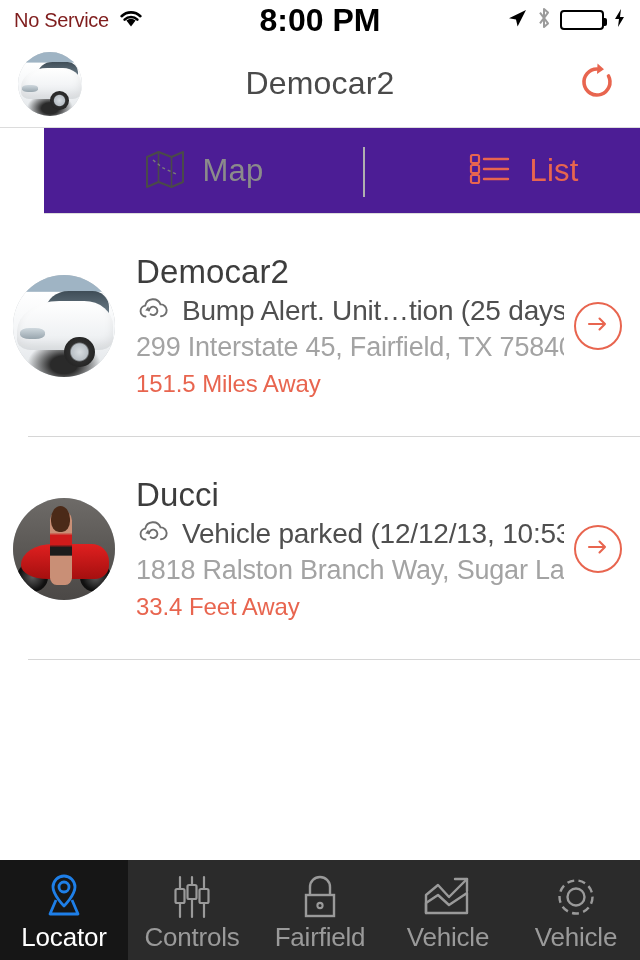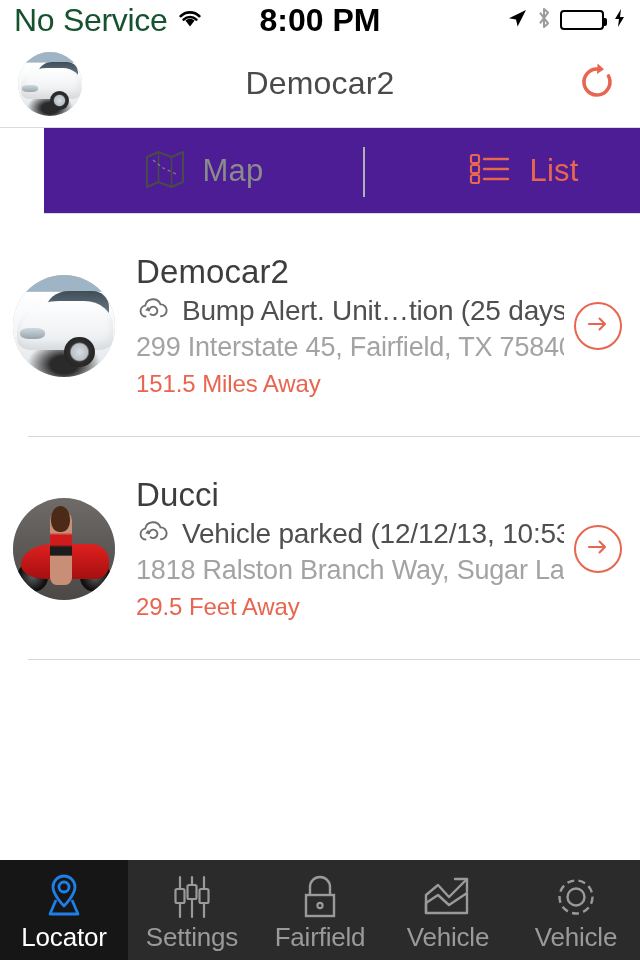--- a/index.html
+++ b/index.html
@@ -13,21 +13,21 @@
 
   
   .statusbar{
     height:40px; width:640px;
     display:flex; align-items:center;
     background:#ffffff;
     position:relative;
     padding:0 14px;
   }
   .sb-left{ display:flex; align-items:center; gap:9px; }
-  .sb-carrier{ font-size:32px; color:#14532d; letter-spacing:-0.3px; font-weight:400; }
+  .sb-carrier{ font-size:20px; color:#7f1d1d; letter-spacing:-0.3px; font-weight:400; }
   .sb-center{
     position:absolute; left:0; right:0; top:0; height:40px;
     display:flex; align-items:center; justify-content:center;
     pointer-events:none;
   }
   .sb-time{ font-size:32px; font-weight:bold; color:#000; }
   .sb-right{ margin-left:auto; display:flex; align-items:center; gap:9px; }
 
   .battery{
     width:44px; height:20px;
@@ -362,21 +362,21 @@
         <span>
           <svg width="34" height="26" viewBox="0 0 34 26">
             <path d="M9.5 20.5 A5.5 5.5 0 0 1 9.2 9.6 A8 8 0 0 1 24.5 8.4 A5.8 5.8 0 0 1 25 20.2" stroke="#6e6e6e" stroke-width="1.9" fill="none" stroke-linecap="round"></path>
             <path d="M13 14.5 A4.2 4.2 0 1 1 14.6 18.2" stroke="#6e6e6e" stroke-width="1.9" fill="none" stroke-linecap="round"></path>
             <path d="M12.2 10.4 L13.6 15 L9.2 14.4 Z" fill="#6e6e6e"></path>
           </svg>
         </span>
         <span class="row-status-text">Vehicle parked (12/12/13, 10:53 PM)</span>
       </div>
       <div class="row-address">1818 Ralston Branch Way, Sugar Land,…</div>
-      <div class="row-distance">29.5 Feet Away</div>
+      <div class="row-distance">33.4 Feet Away</div>
     </div>
     <div class="row-action">
       <span>
         <svg width="28" height="22" viewBox="0 0 28 22">
           <path d="M5 11 H21 M15.5 5.5 L21 11 L15.5 16.5" stroke="#e8654f" stroke-width="2.1" fill="none" stroke-linecap="round" stroke-linejoin="round"></path>
         </svg>
       </span>
     </div>
   </div>
 
@@ -398,21 +398,21 @@
 
   <div class="tab inactive">
     <span class="tab-icon">
       <svg width="50" height="48" viewBox="0 0 50 48">
         <path d="M13 4 V16 M13 30 V44 M25 4 V12 M25 26 V44 M37 4 V16 M37 30 V44" stroke="#9a9a9a" stroke-width="2.2" stroke-linecap="round"></path>
         <rect x="8.5" y="16" width="9" height="14" stroke="#9a9a9a" stroke-width="2.2" fill="none" rx="1.5"></rect>
         <rect x="20.5" y="12" width="9" height="14" stroke="#9a9a9a" stroke-width="2.2" fill="none" rx="1.5"></rect>
         <rect x="32.5" y="16" width="9" height="14" stroke="#9a9a9a" stroke-width="2.2" fill="none" rx="1.5"></rect>
       </svg>
     </span>
-    <span class="tab-label">Settings</span>
+    <span class="tab-label">Controls</span>
   </div>
 
   <div class="tab inactive">
     <span class="tab-icon">
       <svg width="50" height="48" viewBox="0 0 50 48">
         <path d="M15 22 V14 A10 10 0 0 1 35 14 V22" stroke="#9a9a9a" stroke-width="2.4" fill="none"></path>
         <rect x="11" y="22" width="28" height="21" stroke="#9a9a9a" stroke-width="2.4" fill="none"></rect>
         <circle cx="25" cy="32.5" r="2.6" stroke="#9a9a9a" stroke-width="2.1" fill="none"></circle>
       </svg>
     </span>

